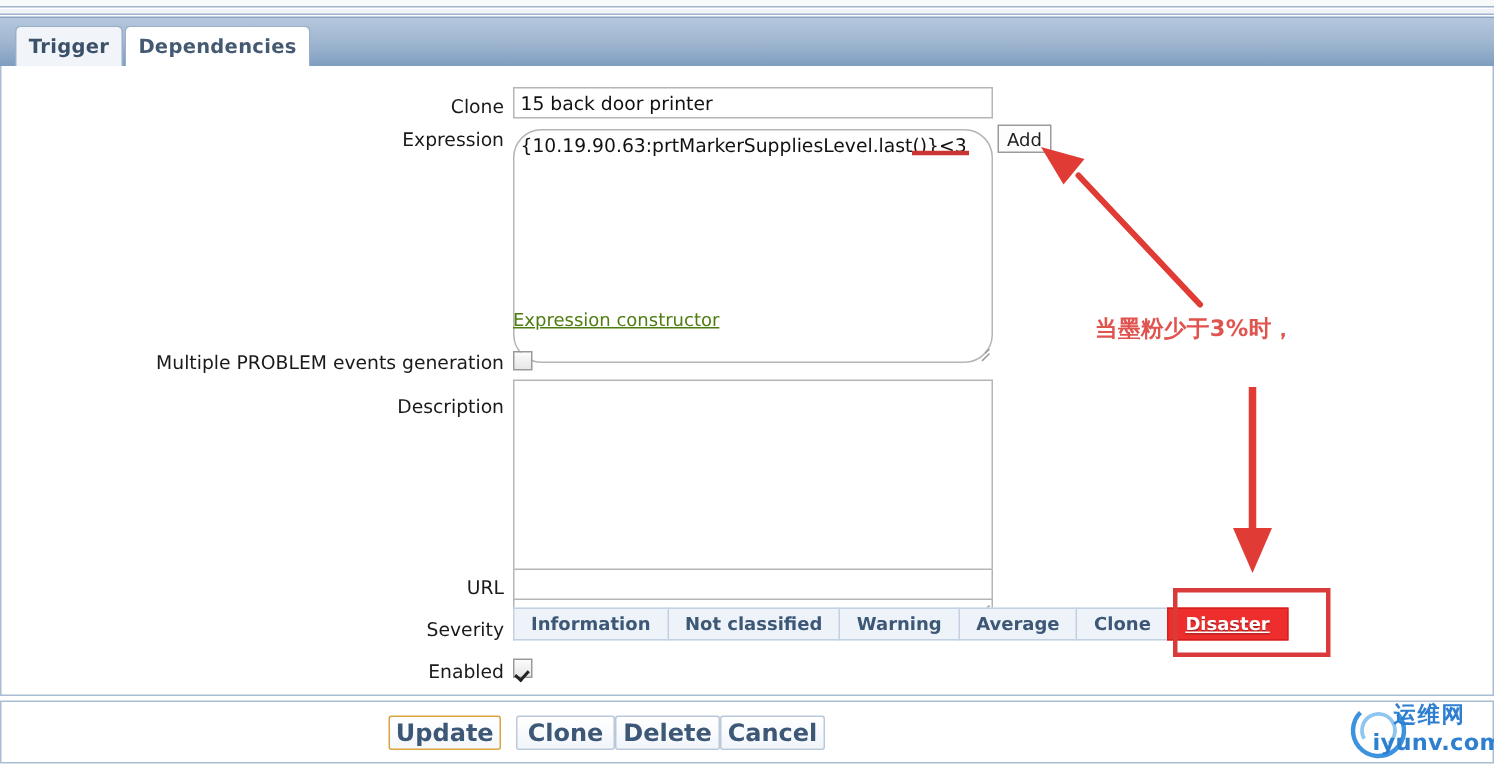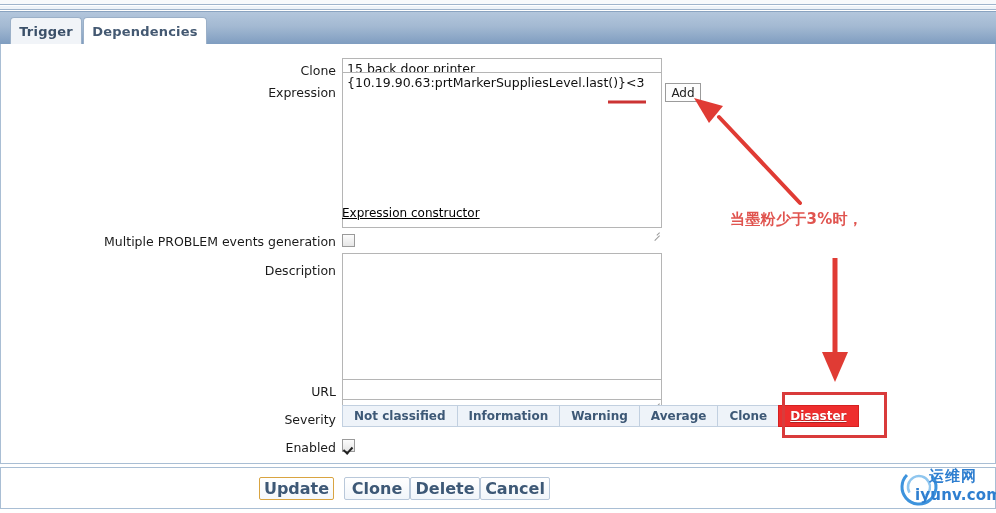--- a/index.html
+++ b/index.html
@@ -113,21 +113,21 @@
     border: 1px solid #9b9b9b;
     background: #fdfdfd;
     font-family: "DejaVu Sans", "Liberation Sans", sans-serif;
     font-size: 12px; color: #222;
     padding: 0; cursor: pointer;
   }
 
   .link {
     position: absolute;
     font-size: 12px;
-    color: #000000;
+    color: #4d7c0f;
     text-decoration: underline;
     cursor: pointer;
   }
 
   .cbx {
     position: absolute;
     width: 13px; height: 13px;
     border: 1px solid #9a9a9a;
     background: linear-gradient(to bottom, #fcfcfc, #e6e6e6);
     cursor: pointer;
@@ -244,41 +244,41 @@
       <span>Dependencies</span>
     </div>
   </div>
 
   <div class="form-panel">
 
     <div class="lbl" style="left:180px; top:19px; width:155px;">Clone</div>
     <input class="txt" style="left: 341px; top: 14px; width: 320px; height: 21px;" value="15 back door printer">
 
     <div class="lbl" style="left:180px; top:41px; width:155px;">Expression</div>
-    <textarea class="ta" style="left: 341px; top: 28px; width: 320px; height: 156px;">{10.19.90.63:prtMarkerSuppliesLevel.last()}&lt;3</textarea>
+    <textarea class="ta" style="left: 341px; top: 42px; width: 320px; height: 156px; border-radius: 19px;">{10.19.90.63:prtMarkerSuppliesLevel.last()}&lt;3</textarea>
     <div class="resize-grip" style="left:651px; top:184px;"></div>
 
     <button class="btn-add" style="left:664px; top:39px; width:36px; height:19px;">Add</button>
 
     <div class="link" style="left:341px; top:162px;">Expression constructor</div>
 
     <div class="lbl" style="left:100px; top:190px; width:235px;">Multiple PROBLEM events generation</div>
     <div class="cbx" style="left:341px; top:190px;"></div>
 
     <div class="lbl" style="left:180px; top:219px; width:155px;">Description</div>
     <textarea class="ta" style="left: 341px; top: 209px; width: 320px; height: 156px;"></textarea>
     <div class="resize-grip" style="left:651px; top:355px;"></div>
 
     <div class="lbl" style="left:180px; top:340px; width:155px;">URL</div>
     <input class="txt" style="left: 341px; top: 335px; width: 320px; height: 21px;" value="">
 
     <div class="lbl" style="left:180px; top:368px; width:155px;">Severity</div>
     <div class="sev-wrap" id="severity-wrap" style="left:341px; top:361px;">
+        <div class="sev">Information</div>
         <div class="sev">Not classified</div>
-        <div class="sev">Information</div>
         <div class="sev">Warning</div>
         <div class="sev">Average</div>
         <div class="sev">Clone</div>
         <div class="sev selected">Disaster</div>
       </div>
 
     <div class="lbl" style="left:180px; top:396px; width:155px;">Enabled</div>
     <div class="cbx checked" style="left:341px; top:395px;"></div>
   </div>
 

